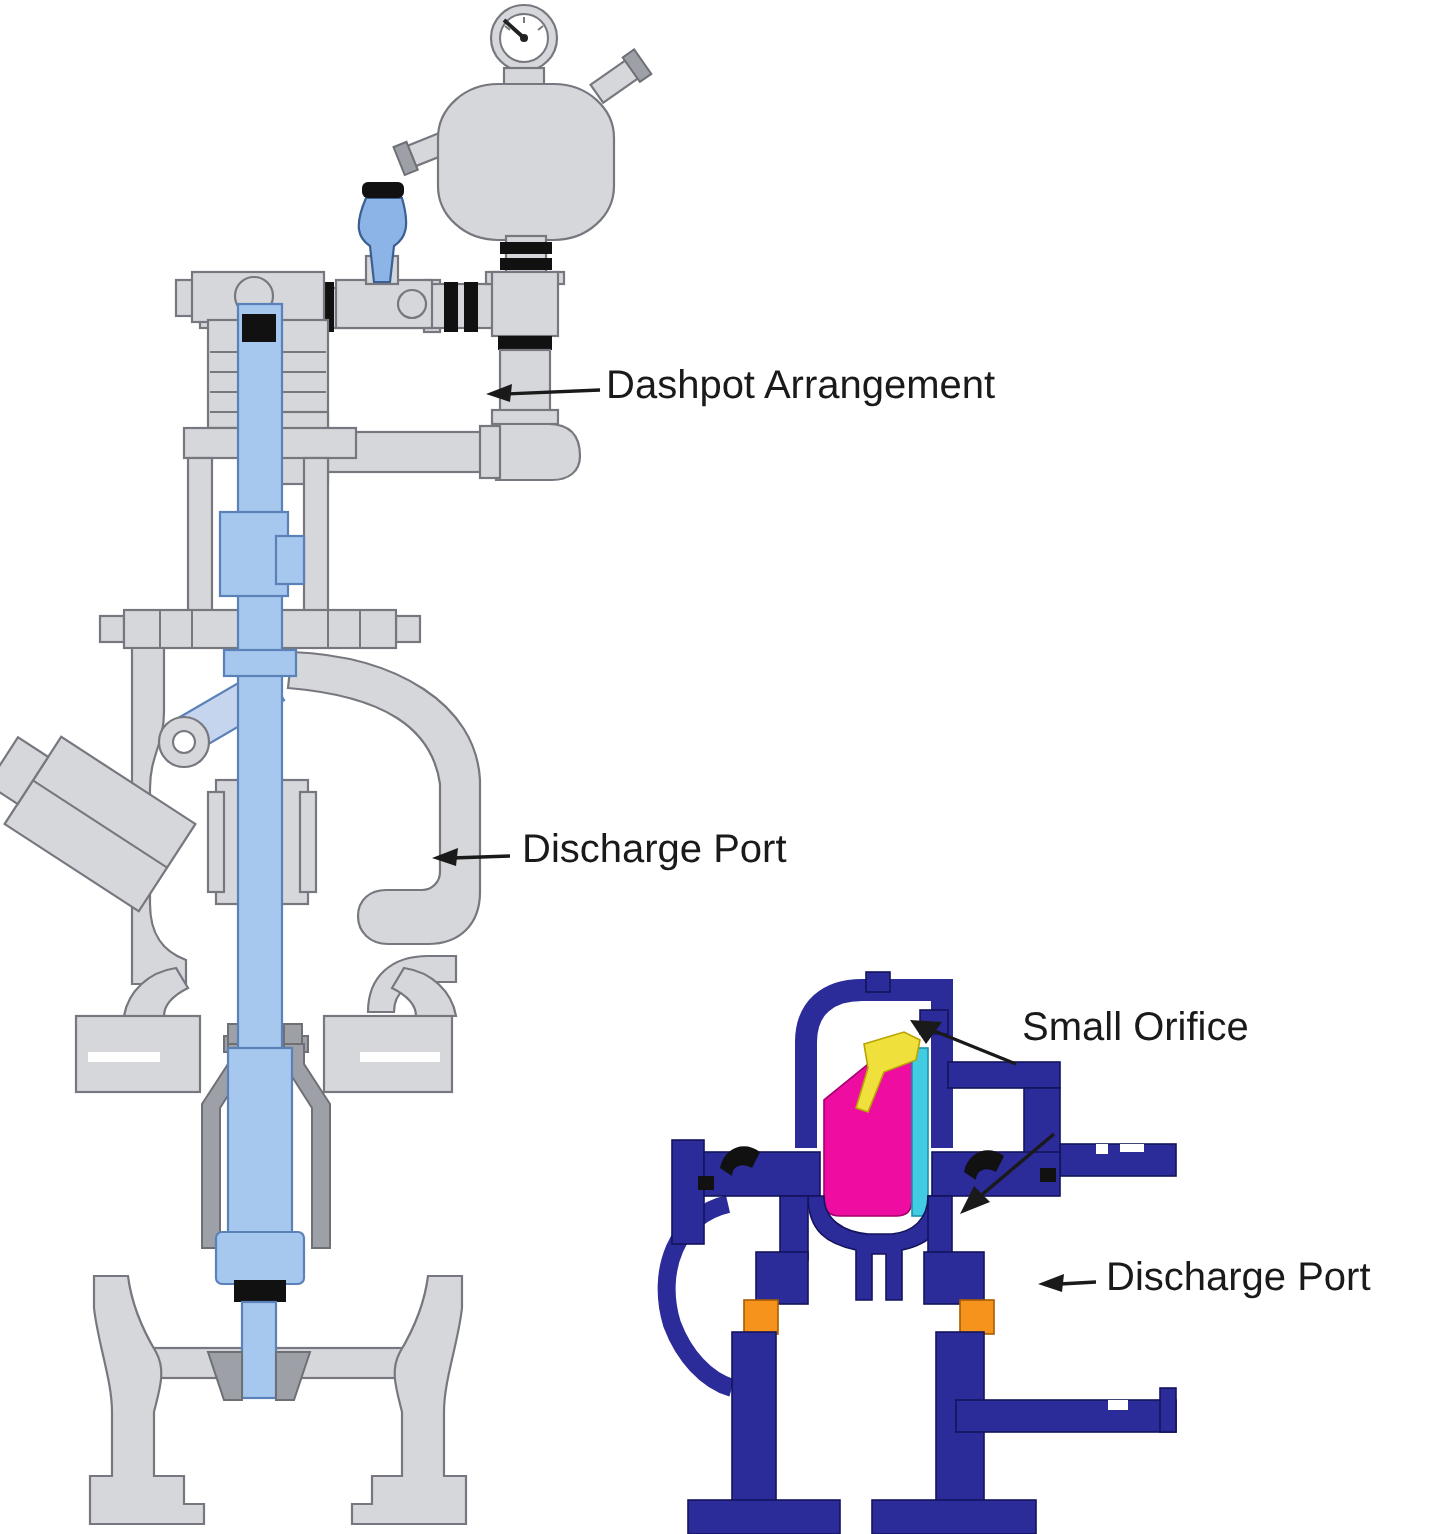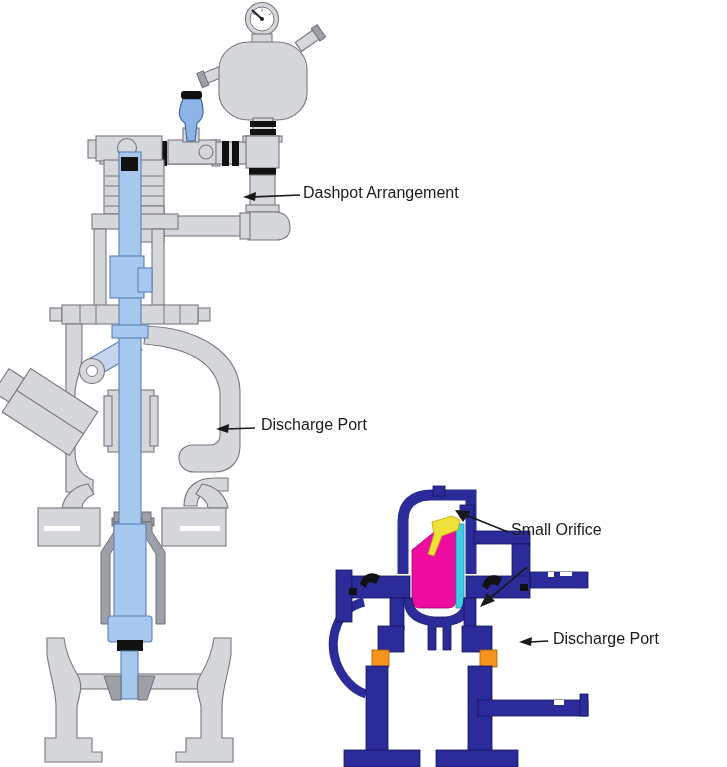--- a/index.html
+++ b/index.html
@@ -1,19 +1,19 @@
 <!DOCTYPE html>
 <html style="--casting-gray: #d6d7db; --casting-outline: #77787f; --dark-gray: #9da0a6; --stem-blue: #a6c7ee; --stem-blue-outline: #5a82b8; --handle-blue: #8cb4e6; --pilot-navy: #2b2b99; --diaphragm-magenta: #ee0da0; --orifice-yellow: #f0e03c; --liner-cyan: #42cce4; --seat-orange: #f6931d; --label-text: #1a1a1a;"><head>
 <meta charset="utf-8">
 <style>
   html,body{margin:0;padding:0;background:#fff;}
   .canvas{position:relative;width:727px;height:767px;background:#fff;overflow:hidden;
           font-family:"Liberation Sans",sans-serif;}
   .canvas svg{position:absolute;left:0;top:0;}
-  .label{position:absolute;font-size:16px;line-height:22px;color:var(--label-text,#1a1a1a);
+  .label{position:absolute;font-size:20px;line-height:22px;color:var(--label-text,#1a1a1a);
          white-space:nowrap;}
   
   .cg{fill:var(--casting-gray,#d6d7db);stroke:var(--casting-outline,#77787f);stroke-width:1.1;}
   .dg{fill:var(--dark-gray,#9da0a6);stroke:#6f7076;stroke-width:1;}
   .sb{fill:var(--stem-blue,#a6c7ee);stroke:var(--stem-blue-outline,#5a82b8);stroke-width:1.1;}
   .lb{fill:#c6d5ee;stroke:var(--stem-blue-outline,#5a82b8);stroke-width:1.1;}
   .hb{fill:var(--handle-blue,#8cb4e6);stroke:#3c5f93;stroke-width:1.1;}
   .blk{fill:#111;stroke:none;}
   .wh{fill:#fff;stroke:none;}
   .hl{stroke:var(--casting-outline,#77787f);stroke-width:1;}
@@ -230,15 +230,15 @@
     <line x1="527" y1="567" x2="489" y2="599" class="arrow"></line>
     <polygon points="480,607 487,593 495,601" class="ah"></polygon>
 
     <line x1="548" y1="641" x2="530" y2="642" class="arrow"></line>
     <polygon points="519,642 532,637 531,646" class="ah"></polygon>
   </g>
 </svg>
 
   <div class="label" style="left:303px;top:182px">Dashpot Arrangement</div>
   <div class="label" style="left:261px;top:414px">Discharge Port</div>
-  <div class="label" style="left:511px;top:519px">Small Orifice</div>
+  <div class="label" style="left:511px;top:503px">Small Orifice</div>
   <div class="label" style="left:553px;top:628px">Discharge Port</div>
 </div>
 
 </body></html>

